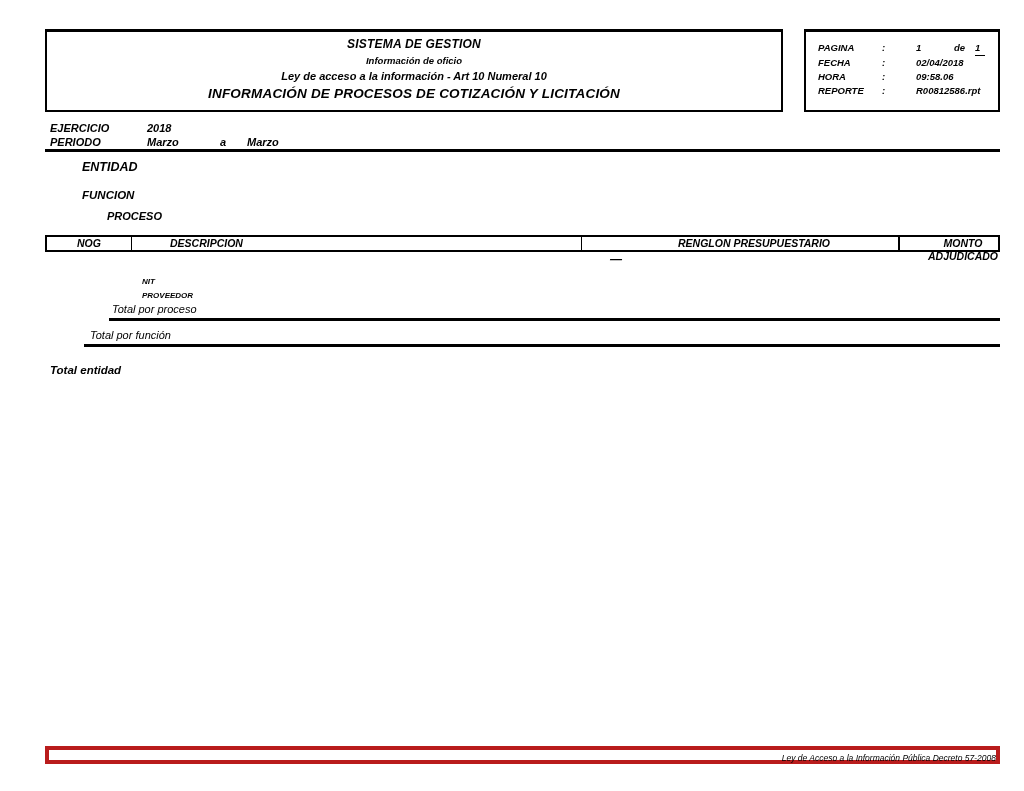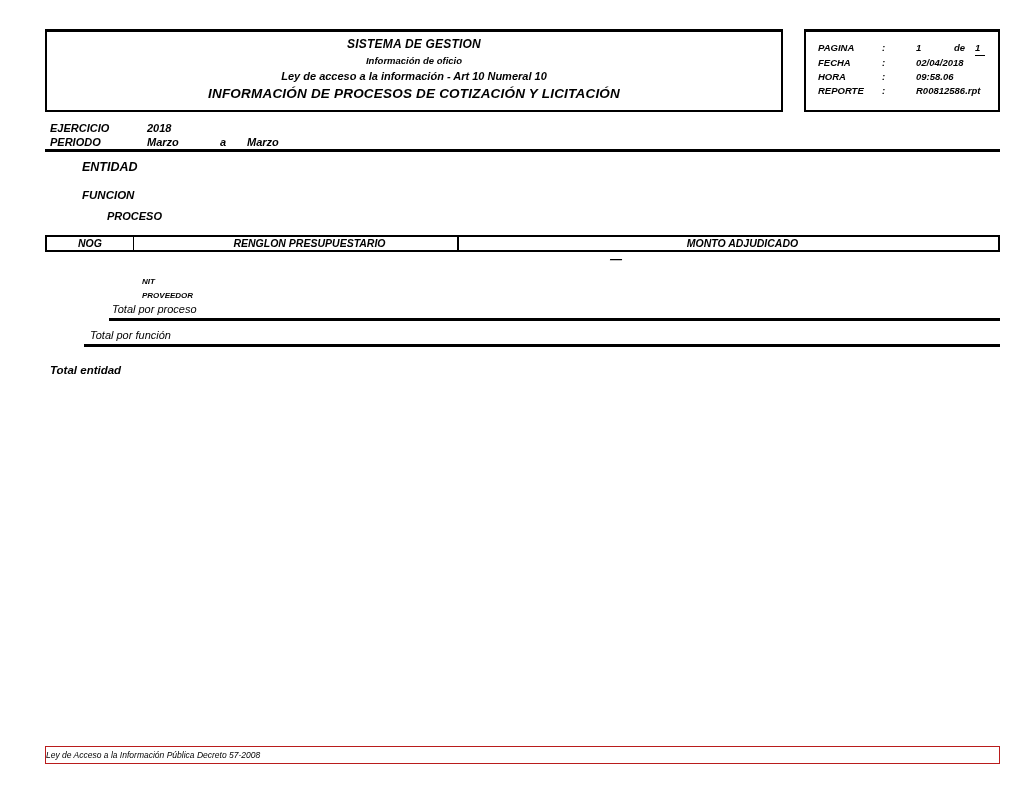--- a/index.html
+++ b/index.html
@@ -56,22 +56,22 @@
   .tbl-header .c-nog   { width:87px;  text-align:center; border-right:1px solid #000; height:100%; line-height:13px; }
   .tbl-header .c-desc  { width:432px; padding-left:10px; border-right:1px solid #000; height:100%; line-height:13px; }
   .tbl-header .c-reng  { width:297px; text-align:center; border-right:2px solid #000; height:100%; line-height:13px; }
   .tbl-header .c-monto { flex:1;      text-align:center; height:100%; line-height:13px; }
 
   .empty-dash { position:absolute; left:598px; top:252px; font-size:12px; font-weight:bold; }
 
   
   .footer-box {
     position:absolute; left:33px; top:746px; width:955px; height:18px;
-    border:1px solid #b91c1c;
-    font-size:8.5px; text-align:left; line-height:16px;
+    border:4px solid #b91c1c;
+    font-size:8.5px; text-align:right; line-height:16px;
   }
 </style>
 </head>
 <body>
 
 <div class="page">
 
   <div class="header-box">
     <div class="l1">SISTEMA DE GESTION</div>
     <div class="l2">Información de oficio</div>
@@ -111,20 +111,21 @@
   <span class="abs b fs11" style="left:235px; top:136px;">Marzo</span>
 
   <div class="rule" style="left:33px; top:149px; width:955px; height:3px;"></div>
 
   <span class="abs b fs12" style="left:38px; top:160px;padding-left:32px;">ENTIDAD</span>
   <span class="abs b fs115" style="left:70px; top:189px;">FUNCION</span>
   <span class="abs b fs11" style="left:95px; top:210px;">PROCESO</span>
 
   <div class="tbl-header">
     <div class="c-nog">NOG</div>
+    <div class="c-desc">DESCRIPCION</div>
     <div class="c-reng">RENGLON PRESUPUESTARIO</div>
     <div class="c-monto">MONTO ADJUDICADO</div>
   </div>
 
   <span class="empty-dash">—</span>
 
   <span class="abs b fs8" style="left:130px; top:277px;">NIT</span>
   <span class="abs b fs8" style="left:130px; top:291px;">PROVEEDOR</span>
 
   <span class="abs fs11" style="left:100px; top:303px;">Total por proceso</span>

